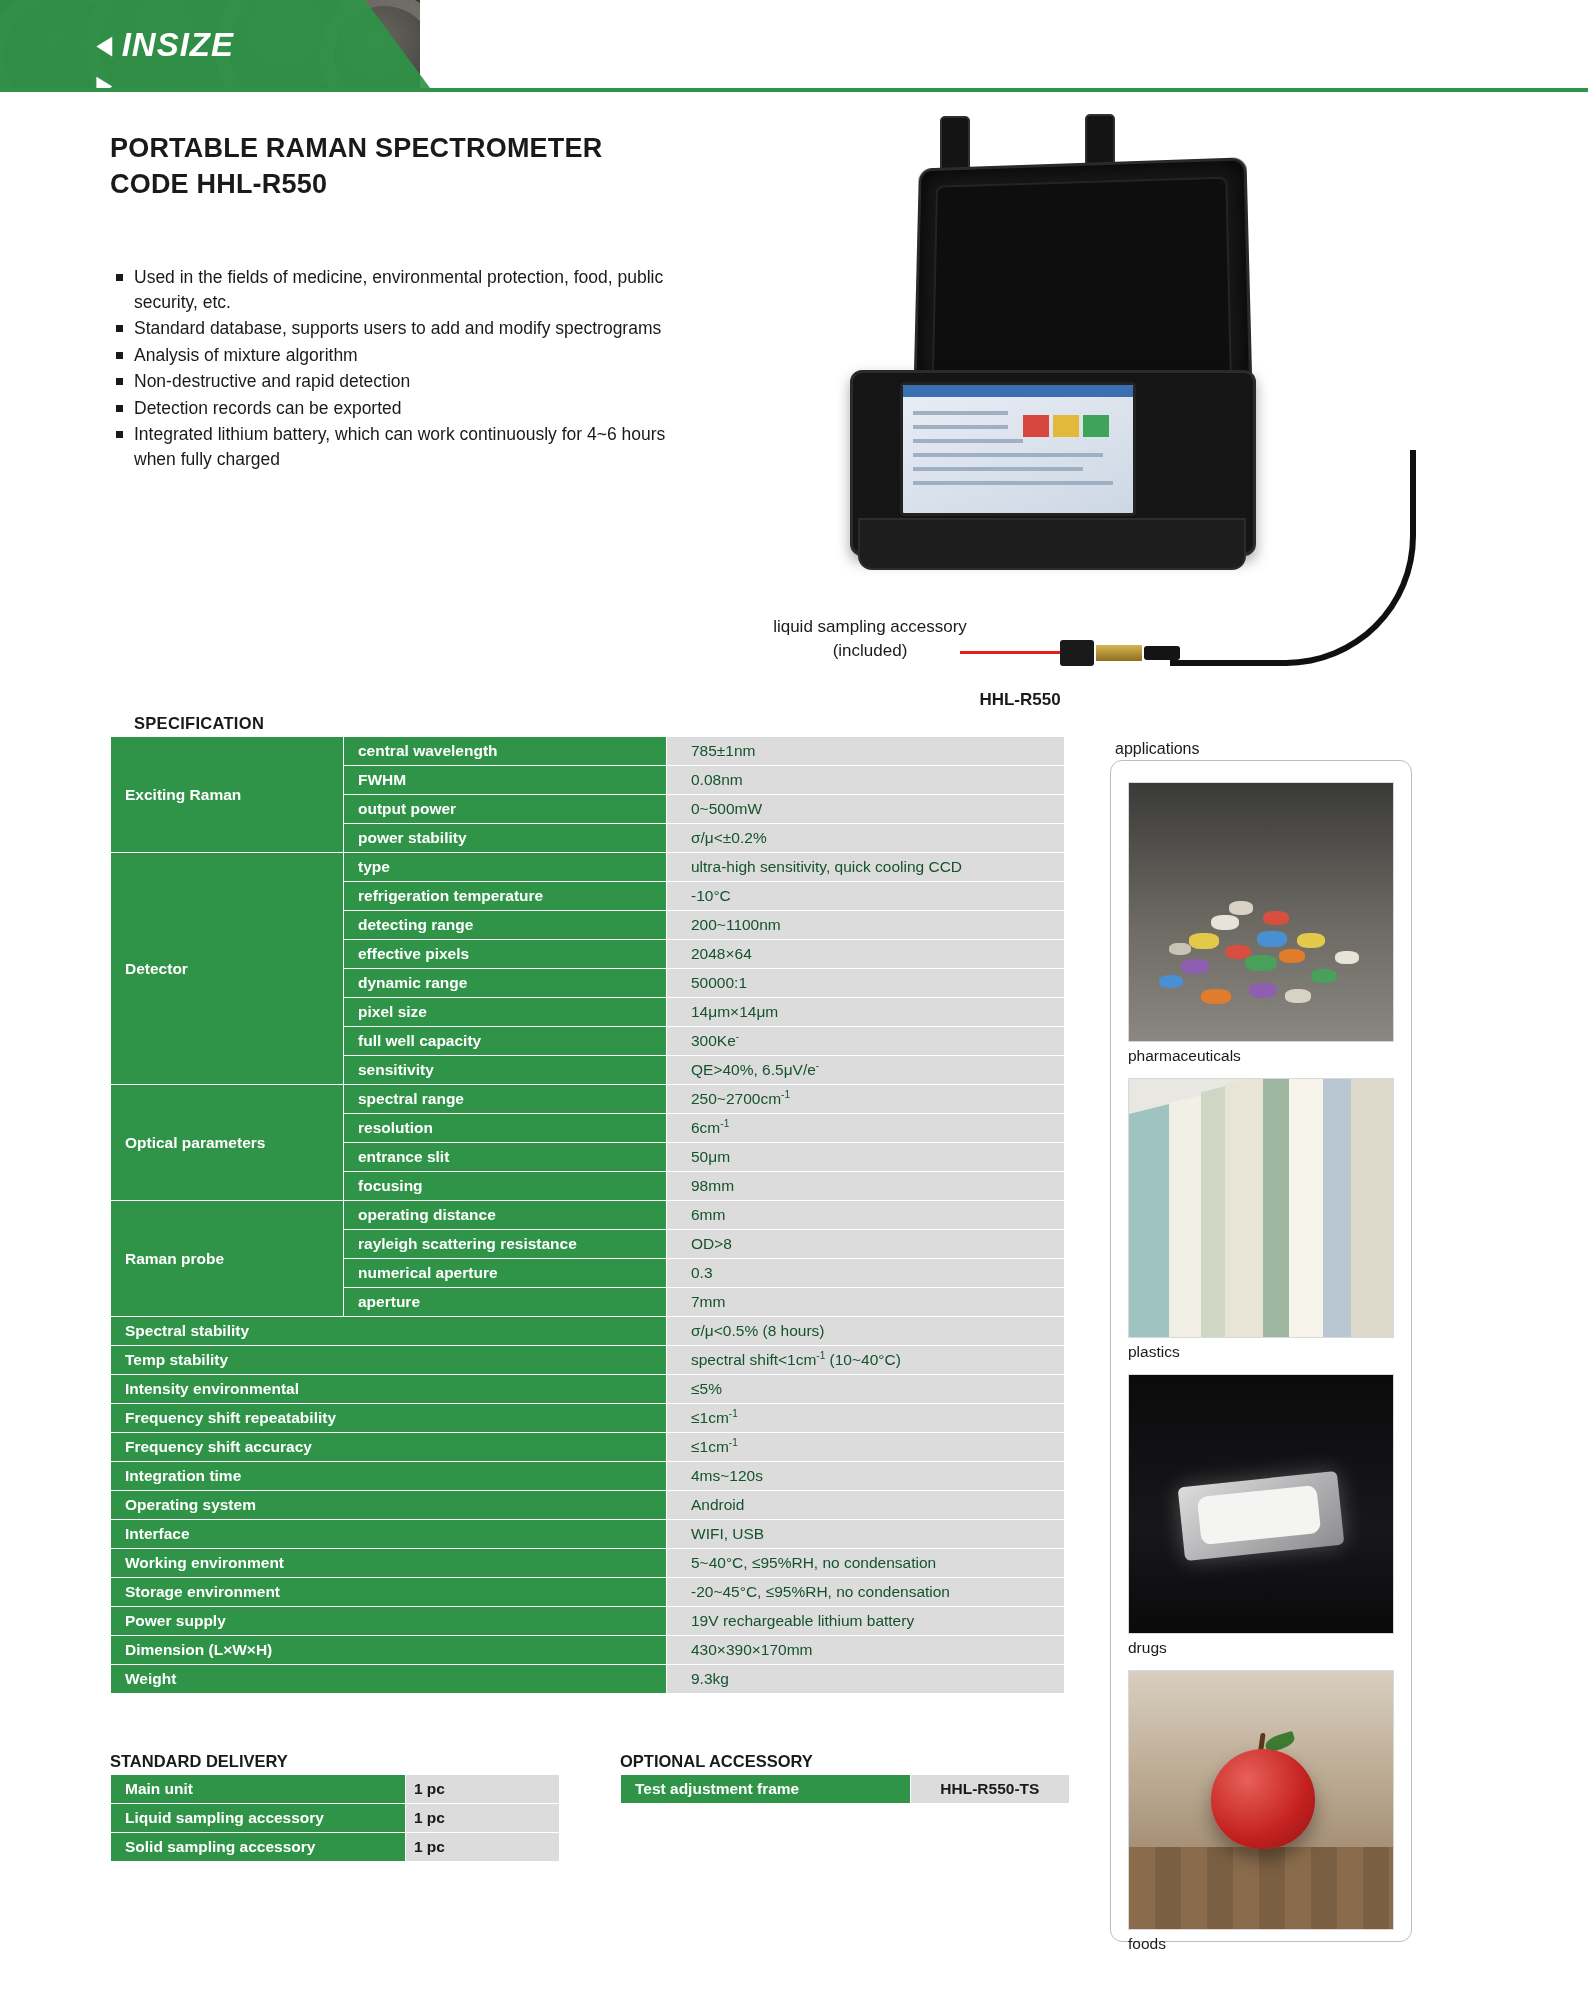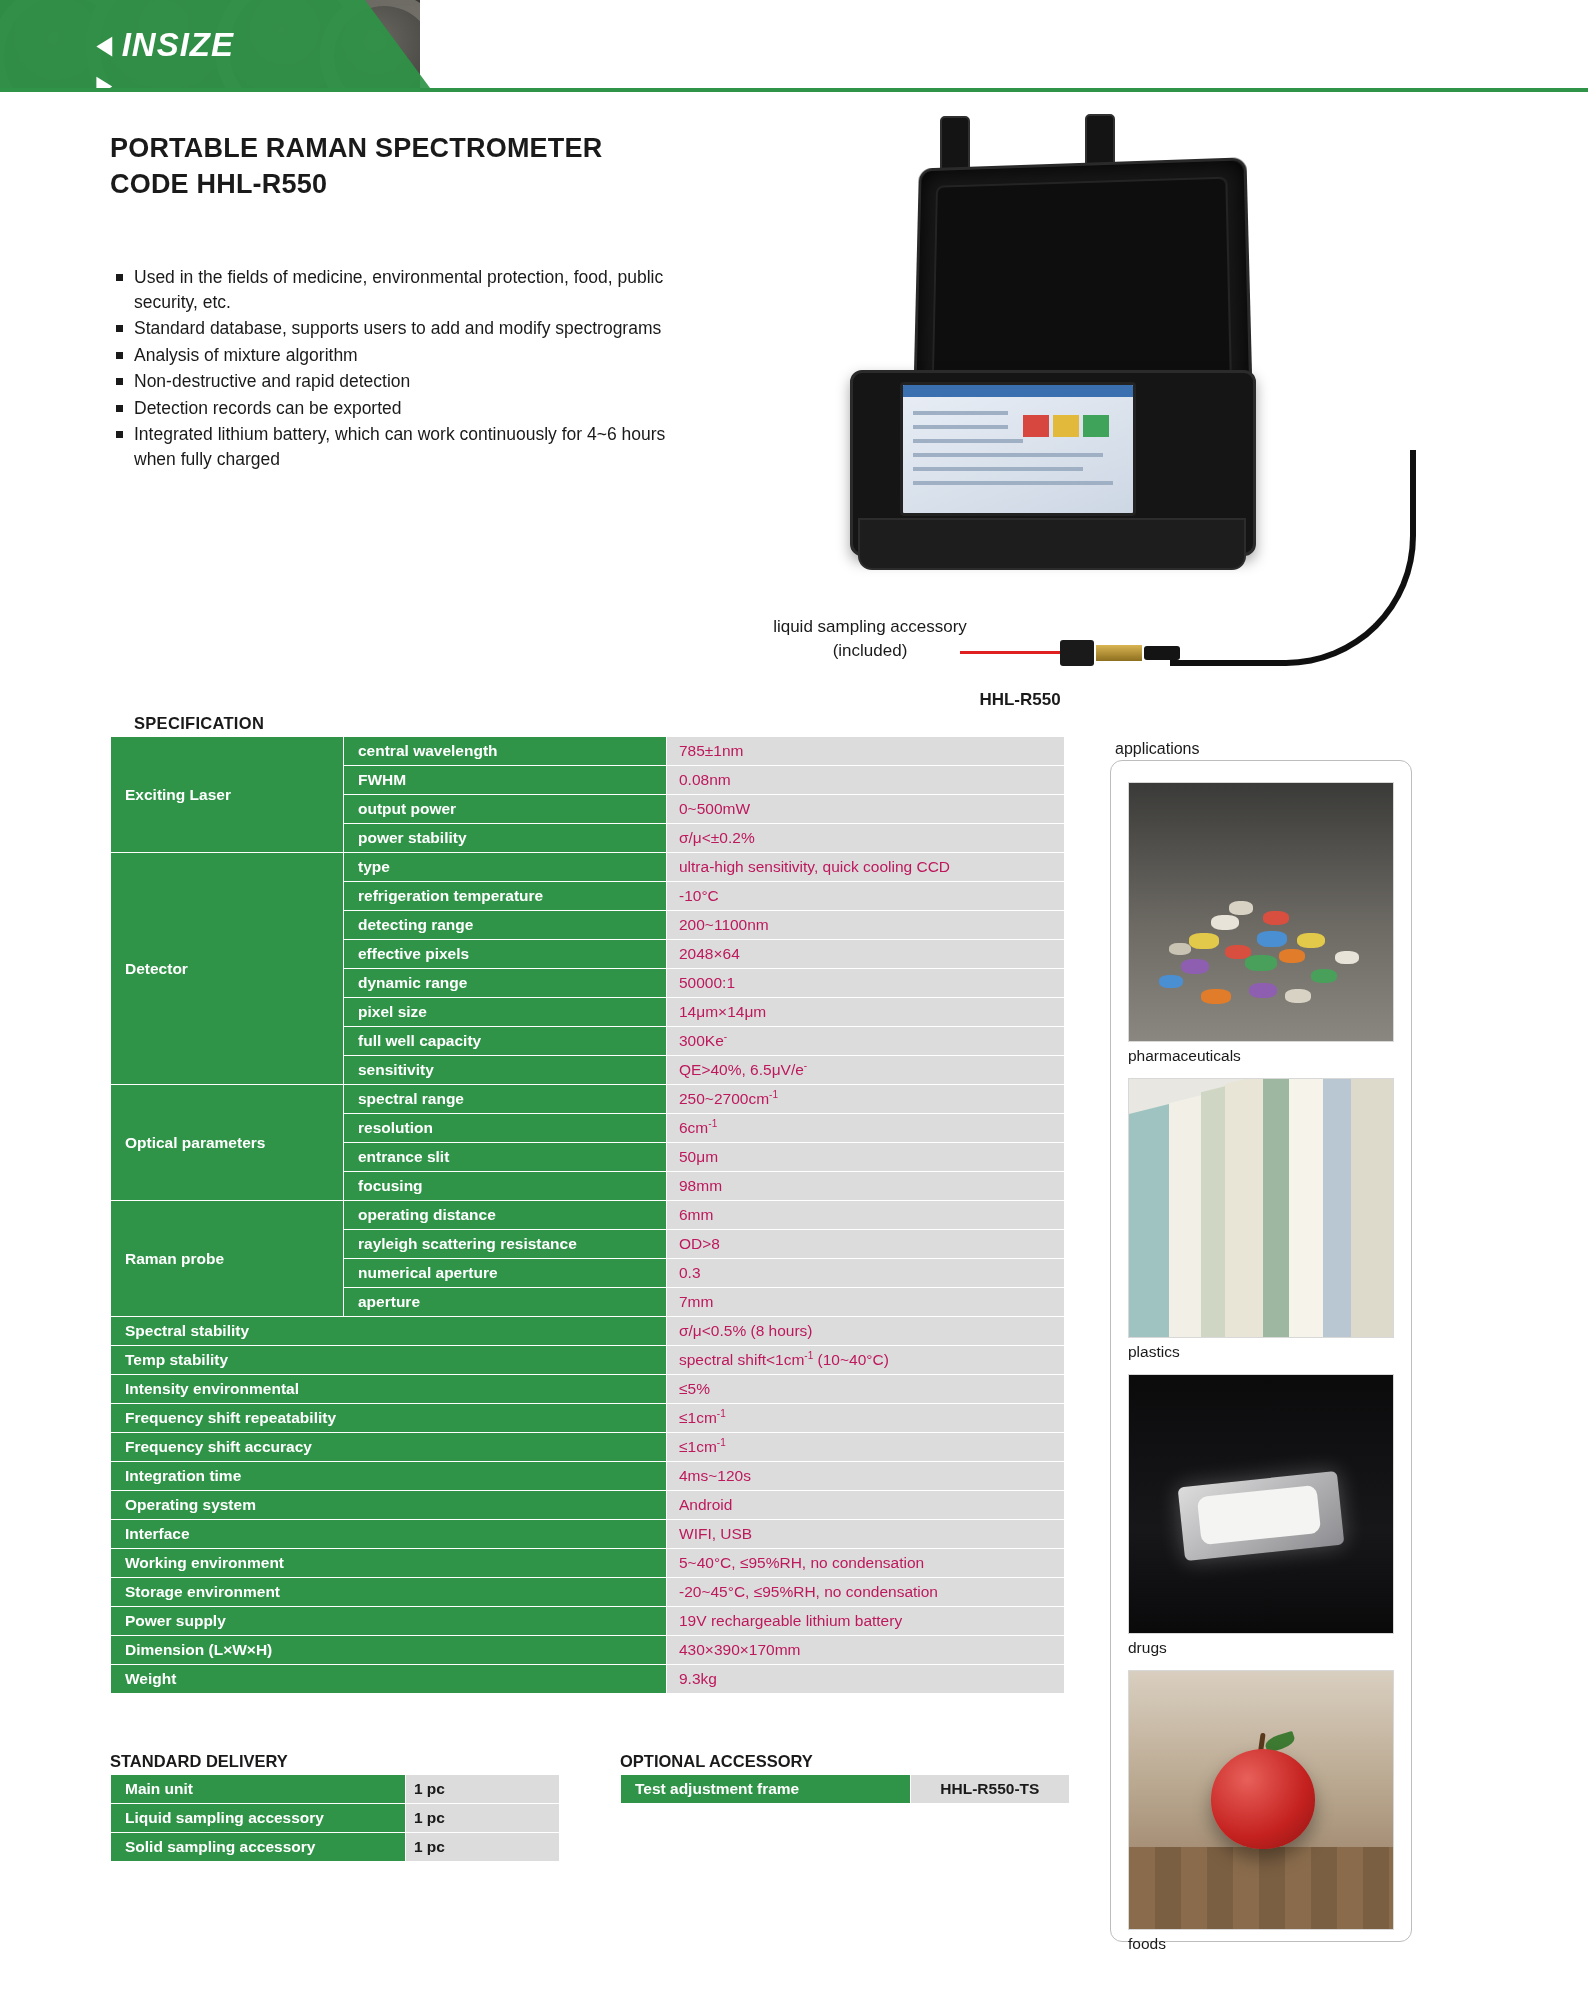--- a/index.html
+++ b/index.html
@@ -113,21 +113,21 @@
   .spec-table td{height:28px;padding:0 8px;vertical-align:middle;}
   td.grp{
     background:#2f9447;color:#fff;font-weight:bold;width:210px;
     border:1px solid #ffffff;padding-left:14px;
   }
   td.par{
     background:#2f9447;color:#fff;font-weight:bold;width:300px;
     border:1px solid #ffffff;padding-left:14px;
   }
   td.val{
-    background:#dcdcdc;border:1px solid #ffffff;padding-left:12px;color:#be185d;
+    background:#dcdcdc;border:1px solid #ffffff;padding-left:24px;color:#14532d;
   }
   sup{font-size:10px;vertical-align:super;}
 
   
   .delivery-head{position:absolute;left:110px;top:1752px;font-size:16.5px;font-weight:bold;}
   .delivery-table{position:absolute;left:110px;top:1774px;width:450px;font-size:15.5px;}
   .delivery-table td{height:28px;padding:0 8px;}
   td.dl{background:#2f9447;color:#fff;font-weight:bold;width:285px;border:1px solid #fff;padding-left:14px;}
   td.dr{background:#dcdcdc;border:1px solid #fff;width:145px;font-weight:bold;}
 
@@ -241,21 +241,21 @@
   <div>liquid sampling accessory</div>
   <div>(included)</div>
 </div>
 <div class="caption-model">HHL-R550</div>
 
 <div class="spec-head">SPECIFICATION</div>
 <table class="spec-table">
   <tbody>
 
     <tr>
-      <td class="grp" rowspan="4">Exciting Laser</td>
+      <td class="grp" rowspan="4">Exciting Raman</td>
       <td class="par">central wavelength</td>
       <td class="val">785±1nm</td>
     </tr>
     <tr>
       <td class="par">FWHM</td>
       <td class="val">0.08nm</td>
     </tr>
     <tr>
       <td class="par">output power</td>
       <td class="val">0~500mW</td>

